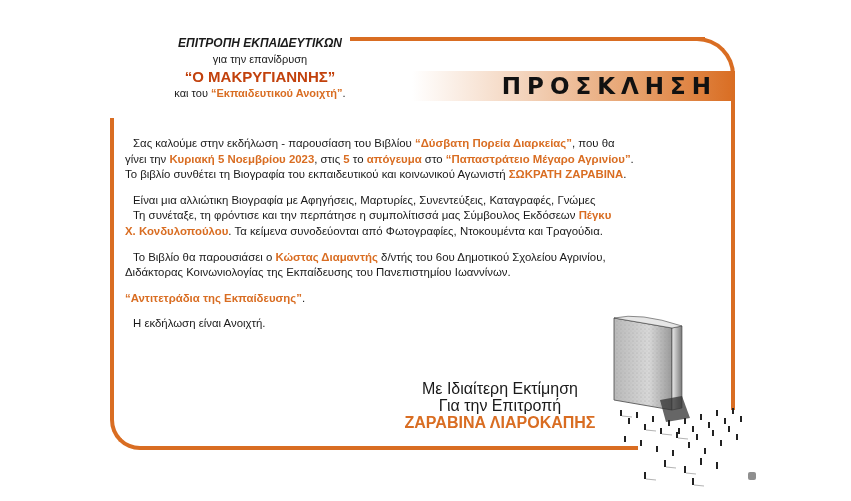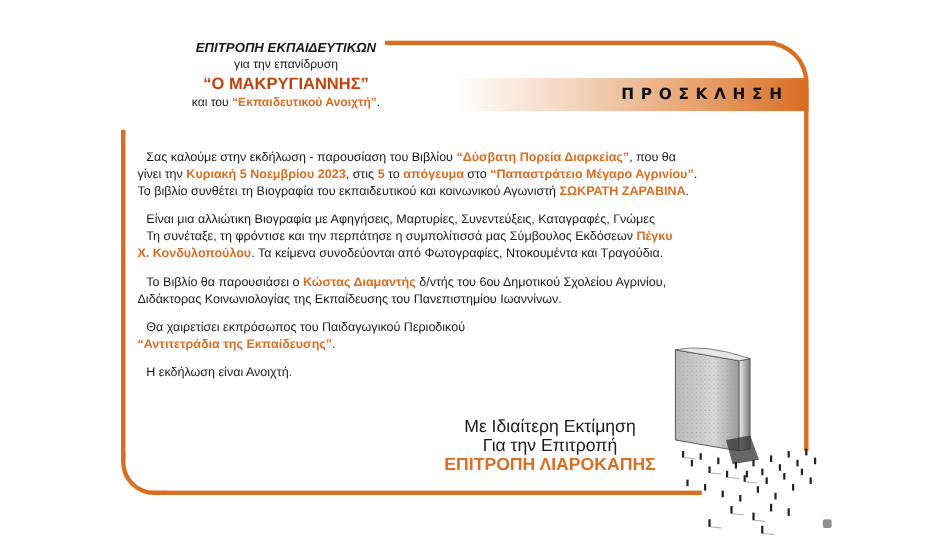--- a/index.html
+++ b/index.html
@@ -35,21 +35,21 @@
       background: #d96d22;
     }
     .banner {
       position: absolute; left: 412px; top: 71px; width: 323px; height: 30px;
       background: linear-gradient(to right, rgba(255,255,255,1) 0%, #f3d3bb 35%, #e6a06b 70%, #d96d22 100%);
       display: flex; align-items: center; justify-content: flex-end;
       padding-right: 18px; box-sizing: border-box;
     }
     .banner-title {
       font-family: "DejaVu Sans", sans-serif; font-weight: bold;
-      font-size: 14px; letter-spacing: 6px; color: #111;
+      font-size: 23px; letter-spacing: 6px; color: #111;
     }
     .header {
       position: absolute; left: 130px; top: 36px; width: 260px;
       text-align: center; line-height: 15.5px; font-size: 11px;
       font-family: "Liberation Sans", sans-serif;
     }
     .header .org { font-weight: bold; font-size: 12px; font-style: italic; }
     .header .name { color: #c2410c; font-weight: bold; font-size: 15px; line-height: 19px; }
     .orange-b { color: #d96d22; font-weight: bold; }
     .body-text {
@@ -101,33 +101,32 @@
     <div class="ind"><span>Τη συνέταξε, τη φρόντισε και την περπάτησε η συμπολίτισσά μας Σύμβουλος Εκδόσεων </span><span class="orange-b">Πέγκυ</span></div>
     <div><span class="orange-b">Χ. Κονδυλοπούλου</span><span>. Τα κείμενα συνοδεύονται από Φωτογραφίες, Ντοκουμέντα και Τραγούδια.</span></div>
   </div>
 
   <div class="para">
     <div class="ind"><span>Το Βιβλίο θα παρουσιάσει ο </span><span class="orange-b">Κώστας Διαμαντής</span><span> δ/ντής του 6ου Δημοτικού Σχολείου Αγρινίου,</span></div>
     <div>Διδάκτορας Κοινωνιολογίας της Εκπαίδευσης του Πανεπιστημίου Ιωαννίνων.</div>
   </div>
 
   <div class="para">
-    <div class="ind">Θα χαιρετίσει εκπρόσωπος του Παιδαγωγικού Περιοδικού</div>
     <div><span class="orange-b">“Αντιτετράδια της Εκπαίδευσης”</span><span>.</span></div>
   </div>
 
   <div class="para">
     <div class="ind">Η εκδήλωση είναι Ανοιχτή.</div>
   </div>
 </div>
 
 <div class="signature">
   <div>Με Ιδιαίτερη Εκτίμηση</div>
   <div>Για την Επιτροπή</div>
-  <div class="orange-b">ΕΠΙΤΡΟΠΗ ΛΙΑΡΟΚΑΠΗΣ</div>
+  <div class="orange-b">ΖΑΡΑΒΙΝΑ ΛΙΑΡΟΚΑΠΗΣ</div>
 </div>
 
 <div class="book-art">
   <svg width="160" height="200" viewBox="0 0 160 200">
     <defs>
       <linearGradient id="cover" x1="0" x2="1" y1="0" y2="0">
         <stop offset="0" stop-color="#b9b9b9"></stop>
         <stop offset="0.6" stop-color="#d8d8d8"></stop>
         <stop offset="1" stop-color="#9a9a9a"></stop>
       </linearGradient>

